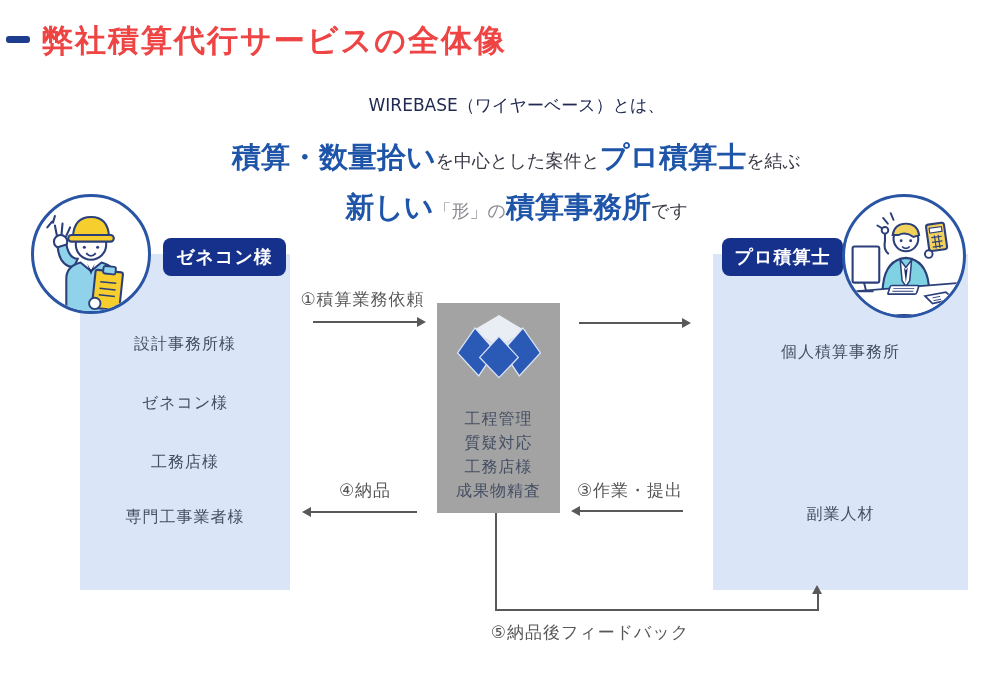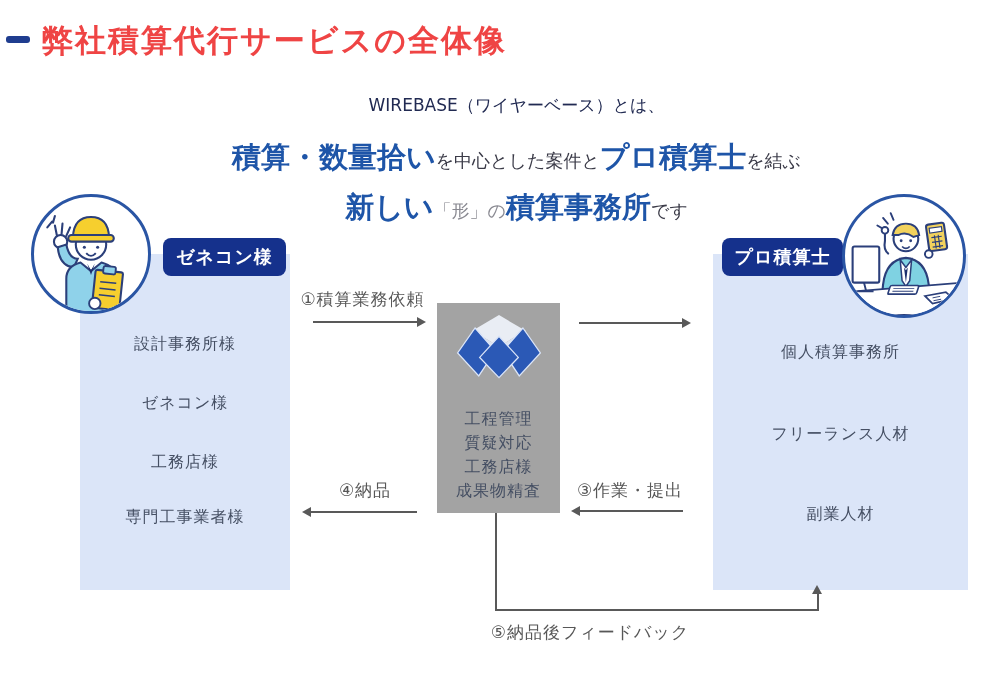--- a/index.html
+++ b/index.html
@@ -112,21 +112,20 @@
       <div class="center-line">工程管理</div>
       <div class="center-line">質疑対応</div>
       <div class="center-line">工務店様</div>
       <div class="center-line">成果物精査</div>
     </div>
   </div>
 
   <div class="badge badge-right">プロ積算士</div>
   <div class="panel panel-right">
     <div class="panel-item" style="top:88px;">個人積算事務所</div>
-    <div class="panel-item" style="top:170px;">フリーランス人材</div>
     <div class="panel-item" style="top:250px;">副業人材</div>
   </div>
   <div class="illus-circle circle-right">
     <svg viewBox="0 0 124 124">
       <g stroke="#2b3f7a" stroke-width="2" fill="none" stroke-linecap="round">
         <path d="M40 22 l5 6 M48 17 l3 7 M34 30 l7 4"></path>
       </g>
       <path d="M40 92 q3 -26 24 -28 q21 2 24 28 l1 10 h-50 z" fill="#7fd2e2" stroke="#2b3f7a" stroke-width="2.2"></path>
       <path d="M58 66 l6 8 l6 -8 l-2 22 l-4 6 l-4 -6 z" fill="#ffffff" stroke="#2b3f7a" stroke-width="1.6"></path>
       <path d="M62 74 l2 3 l2 -3 l-2 16 z" fill="#1c2f6e"></path>

